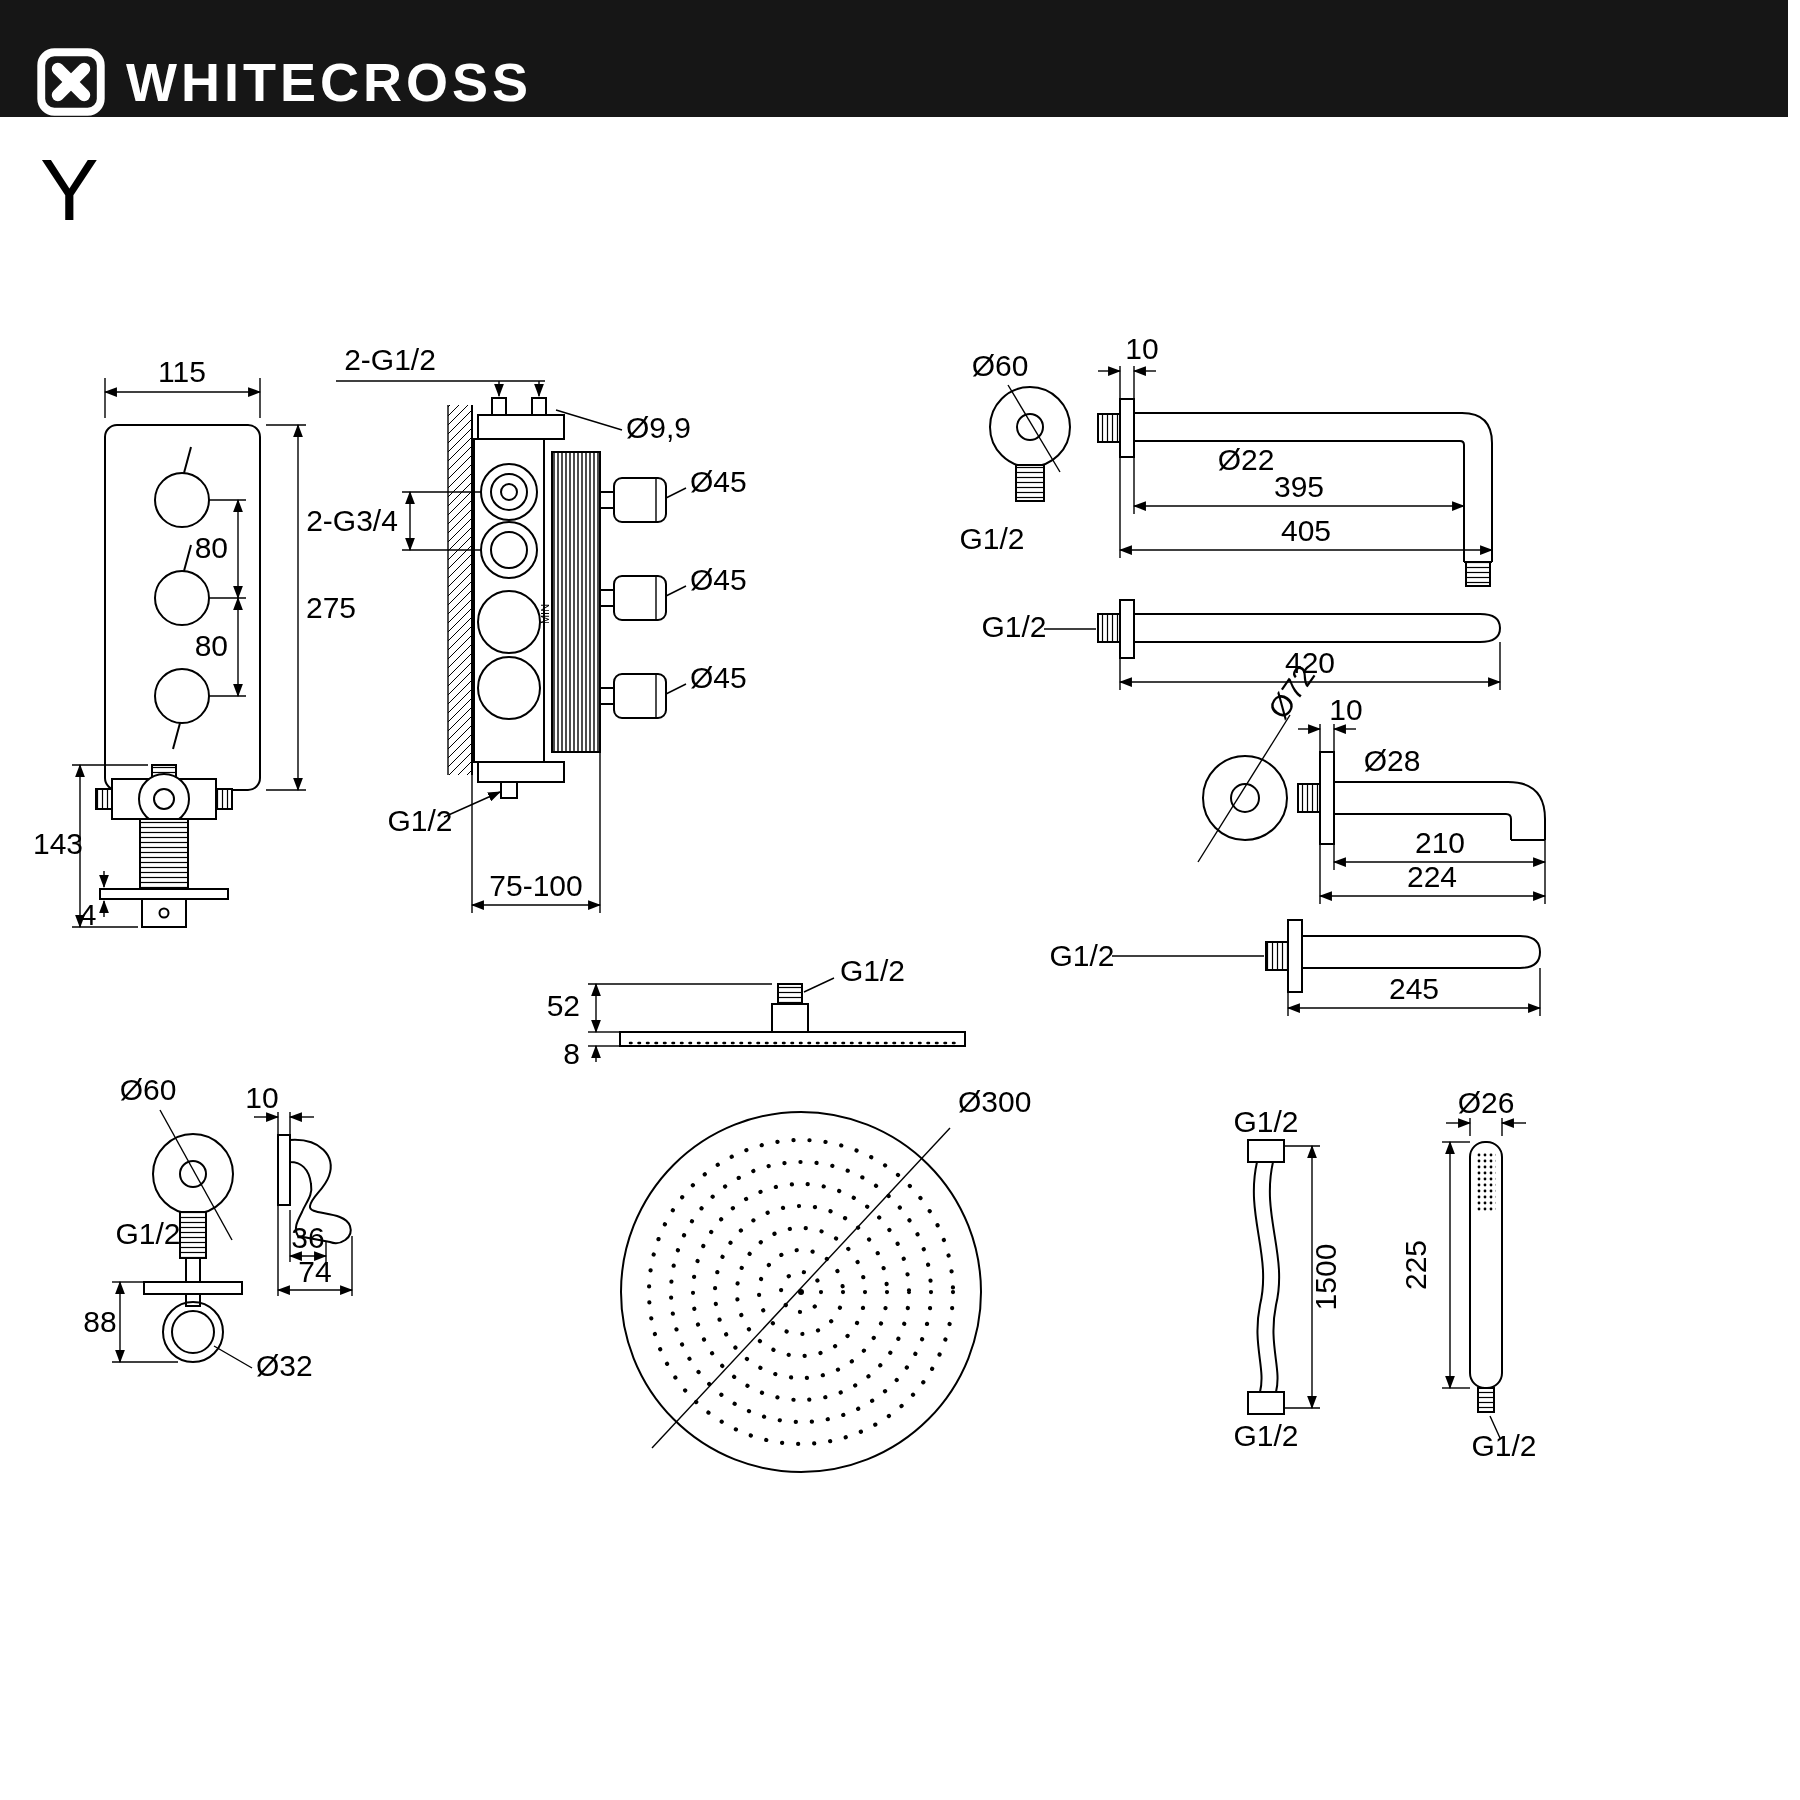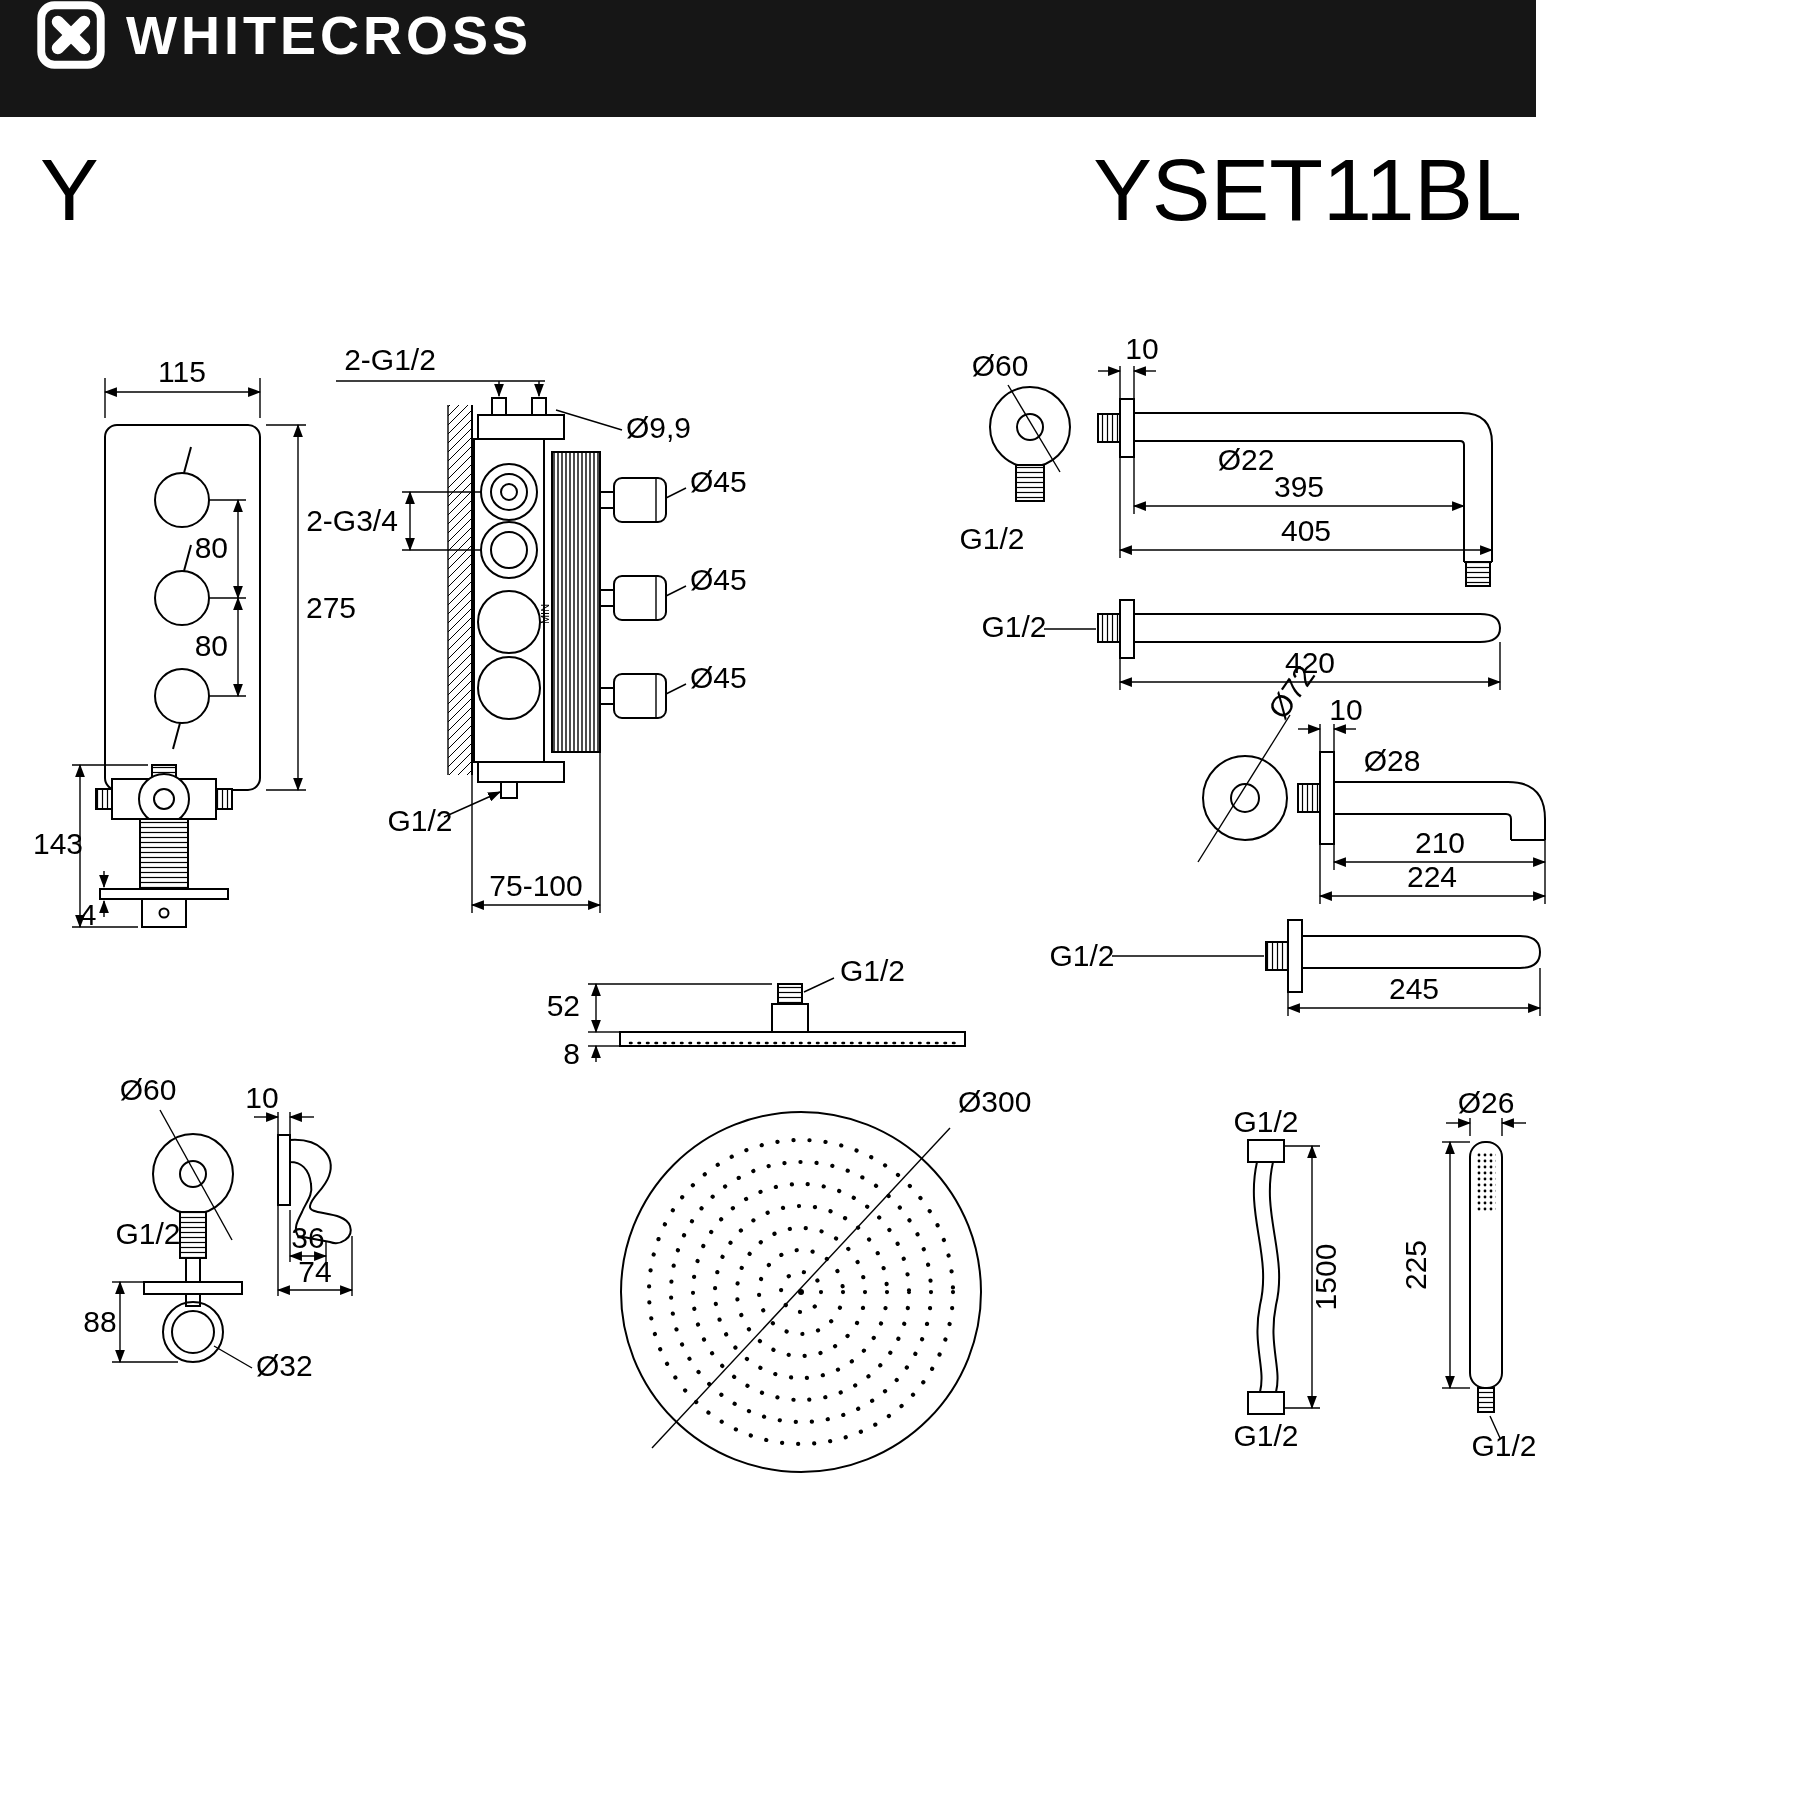--- a/index.html
+++ b/index.html
@@ -1,17 +1,17 @@
 <!DOCTYPE html>
 <html><head>
 <meta charset="utf-8">
 <style>
   html,body{margin:0;padding:0;background:#fff}
   .page{position:relative;width:1800px;height:1800px;background:#fff;overflow:hidden;font-family:"Liberation Sans",sans-serif}
-  .header{position:absolute;top:0;left:0;width:1536px;height:117px;background:#161616;display:flex;align-items:flex-start;padding-left:36px;box-sizing:border-box}
+  .header{position:absolute;top:0;left:0;width:1788px;height:117px;background:#161616;display:flex;align-items:flex-end;padding-left:36px;box-sizing:border-box}
   .logo{display:flex;align-items:center;gap:20px}
   .logo-text{color:#fff;font-size:54px;font-weight:bold;letter-spacing:4px}
   .title{position:absolute;top:146px;font-size:88px;color:#000;line-height:1}
   .series{left:40px}
   .model{right:278px}
   svg.drawing{position:absolute;top:0;left:0}
   svg text{font-family:"Liberation Sans",sans-serif;font-size:30px;fill:#000}
   .t-sm{font-size:11px}
   .obj{fill:#fff;stroke:#000;stroke-width:2}
   .objn{fill:none;stroke:#000;stroke-width:2}
@@ -356,15 +356,14 @@
       <svg width="70" height="70" viewBox="0 0 80 80">
         <rect x="6" y="6" width="68" height="68" rx="15" fill="none" stroke="#fff" stroke-width="9"></rect>
         <line x1="25" y1="25" x2="55" y2="55" stroke="#fff" stroke-width="14" stroke-linecap="round"></line>
         <line x1="55" y1="25" x2="25" y2="55" stroke="#fff" stroke-width="14" stroke-linecap="round"></line>
       </svg>
       <span class="logo-text">WHITECROSS</span>
     </div>
   </header>
 
   <span class="title series">Y</span>
-  <span class="title model">YSET11BL</span>
 
 </div>
 
 </body></html>

